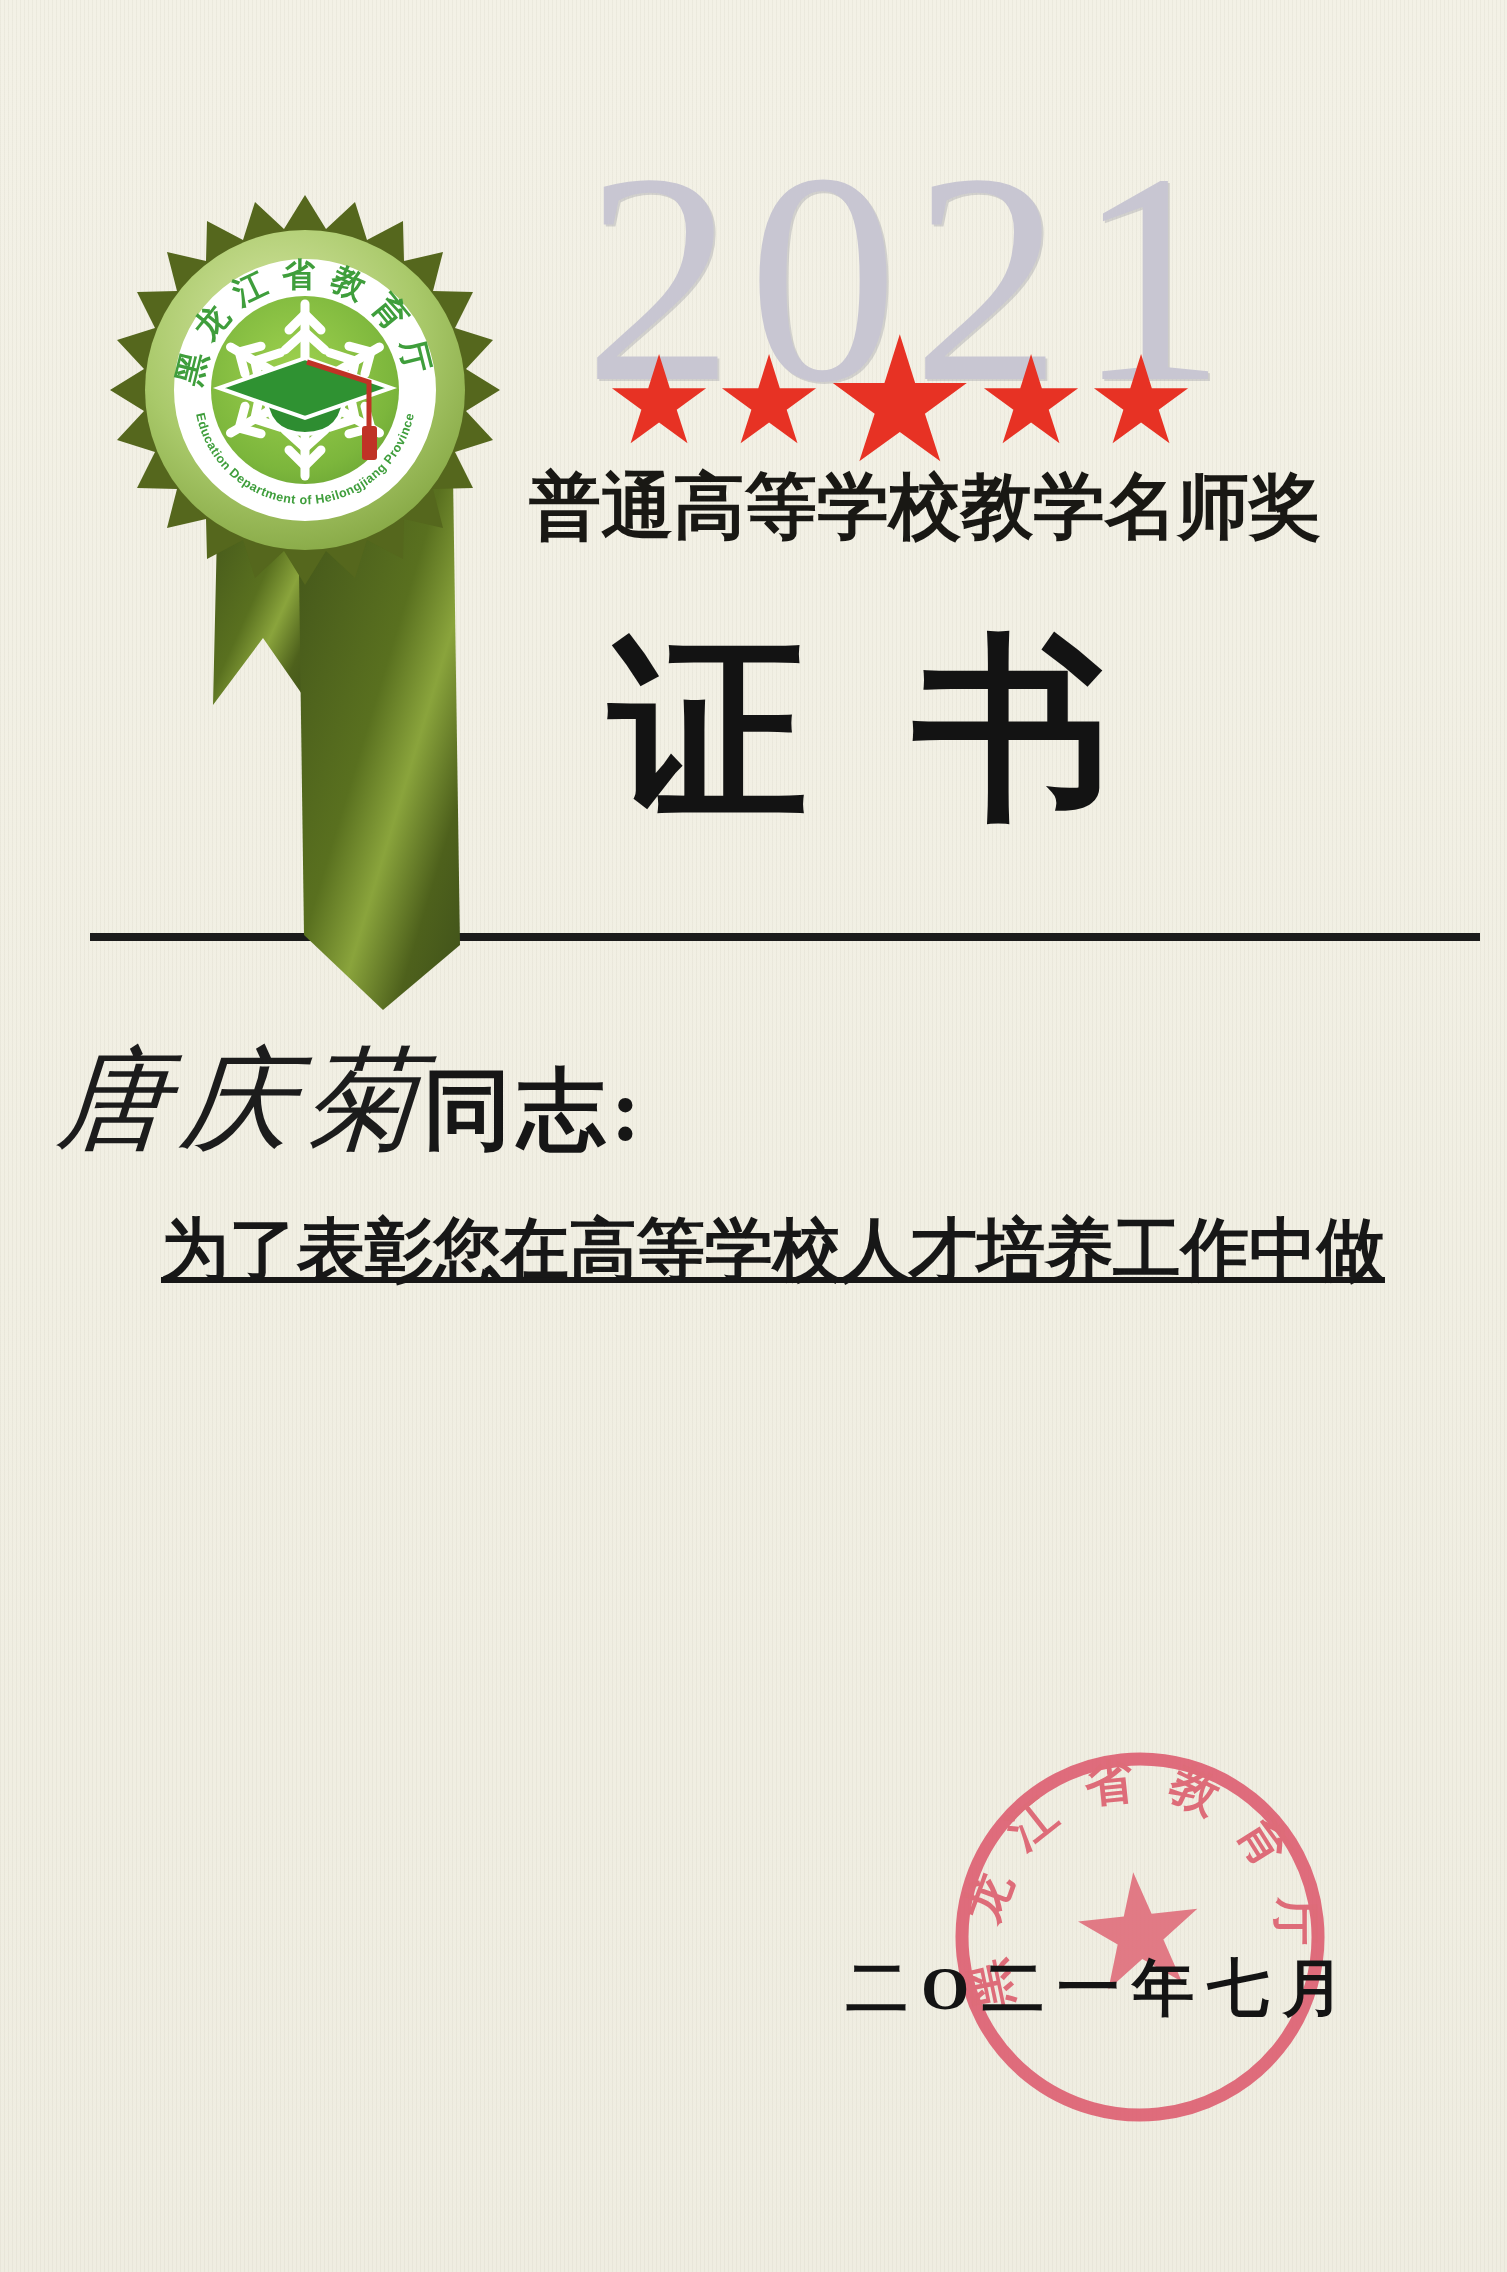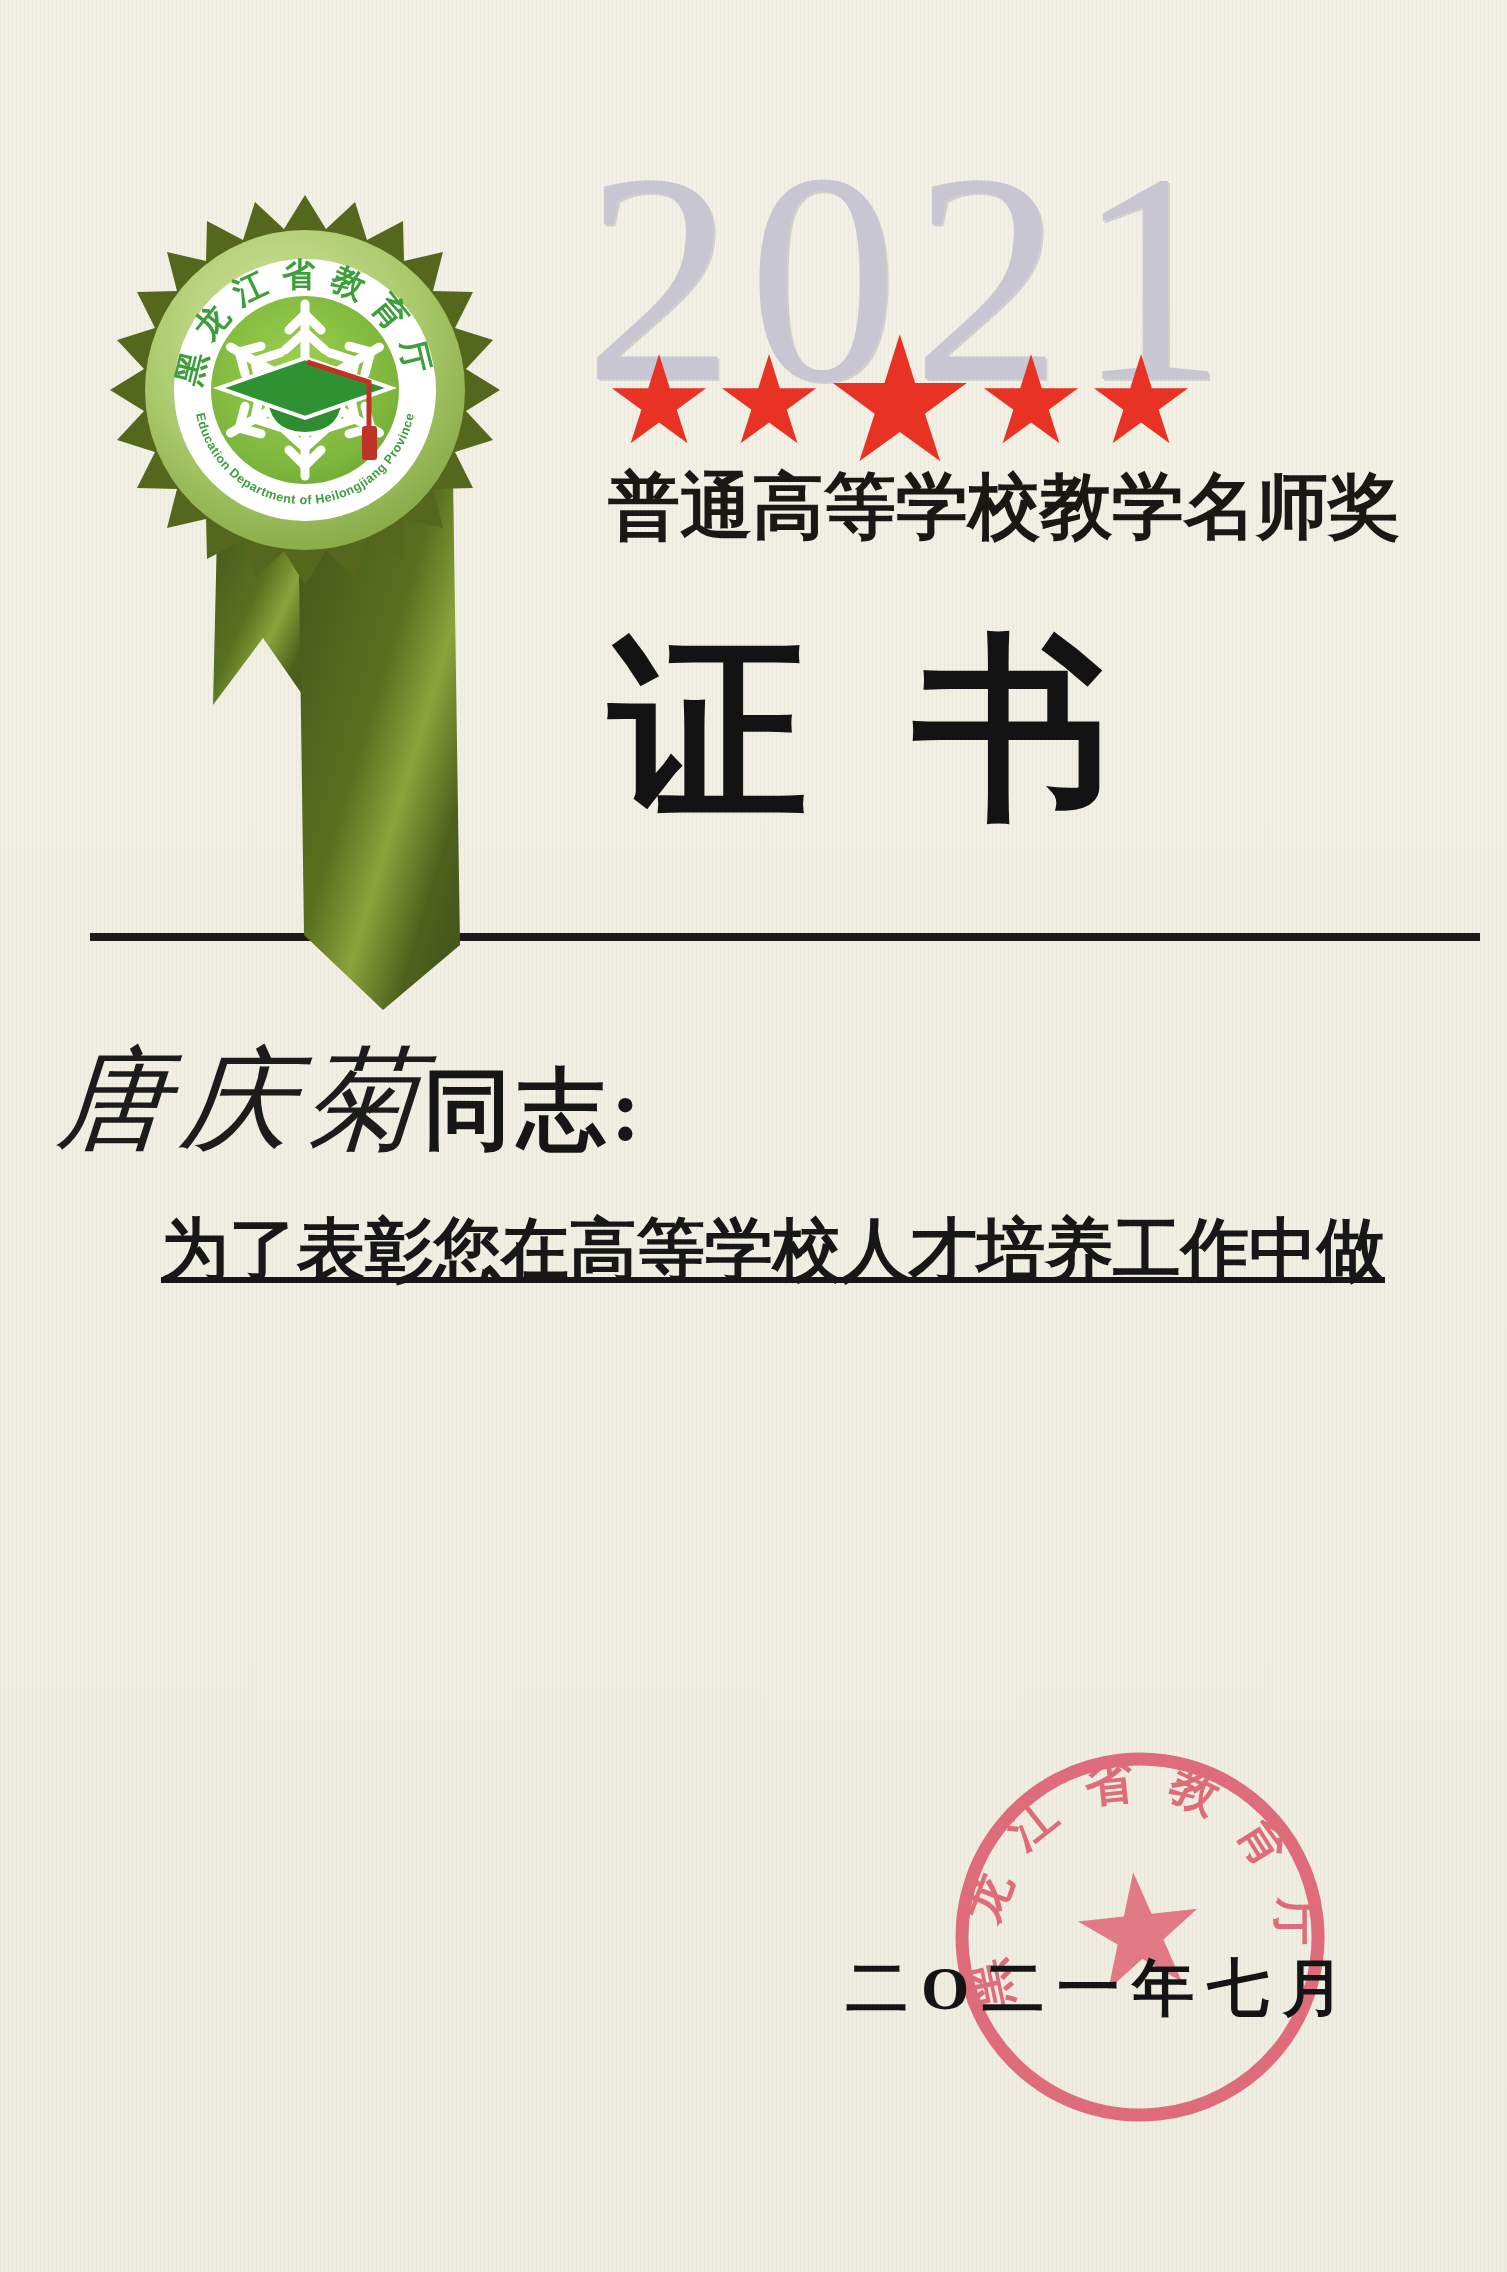--- a/index.html
+++ b/index.html
@@ -24,21 +24,21 @@
     z-index:1;
   }
   .stars{
     position:absolute;left:610px;top:330px;width:580px;height:140px;
     display:flex;align-items:center;justify-content:center;gap:12px;
     z-index:2;
   }
   .stars svg{display:block;}
   .award-title{
     position:absolute;left:450px;top:468px;width:950px;
-    text-align:right;
+    text-align:center;
     font-size:72px;line-height:1.1;font-weight:600;color:#191814;
     letter-spacing:0px;white-space:nowrap;
   }
   .cert-title{
     position:absolute;left:560px;top:622px;width:600px;
     display:flex;justify-content:center;gap:105px;
     font-size:198px;line-height:1.1;font-weight:700;color:#131313;
   }
   .rule{
     position:absolute;left:90px;top:933px;width:1390px;height:8px;

